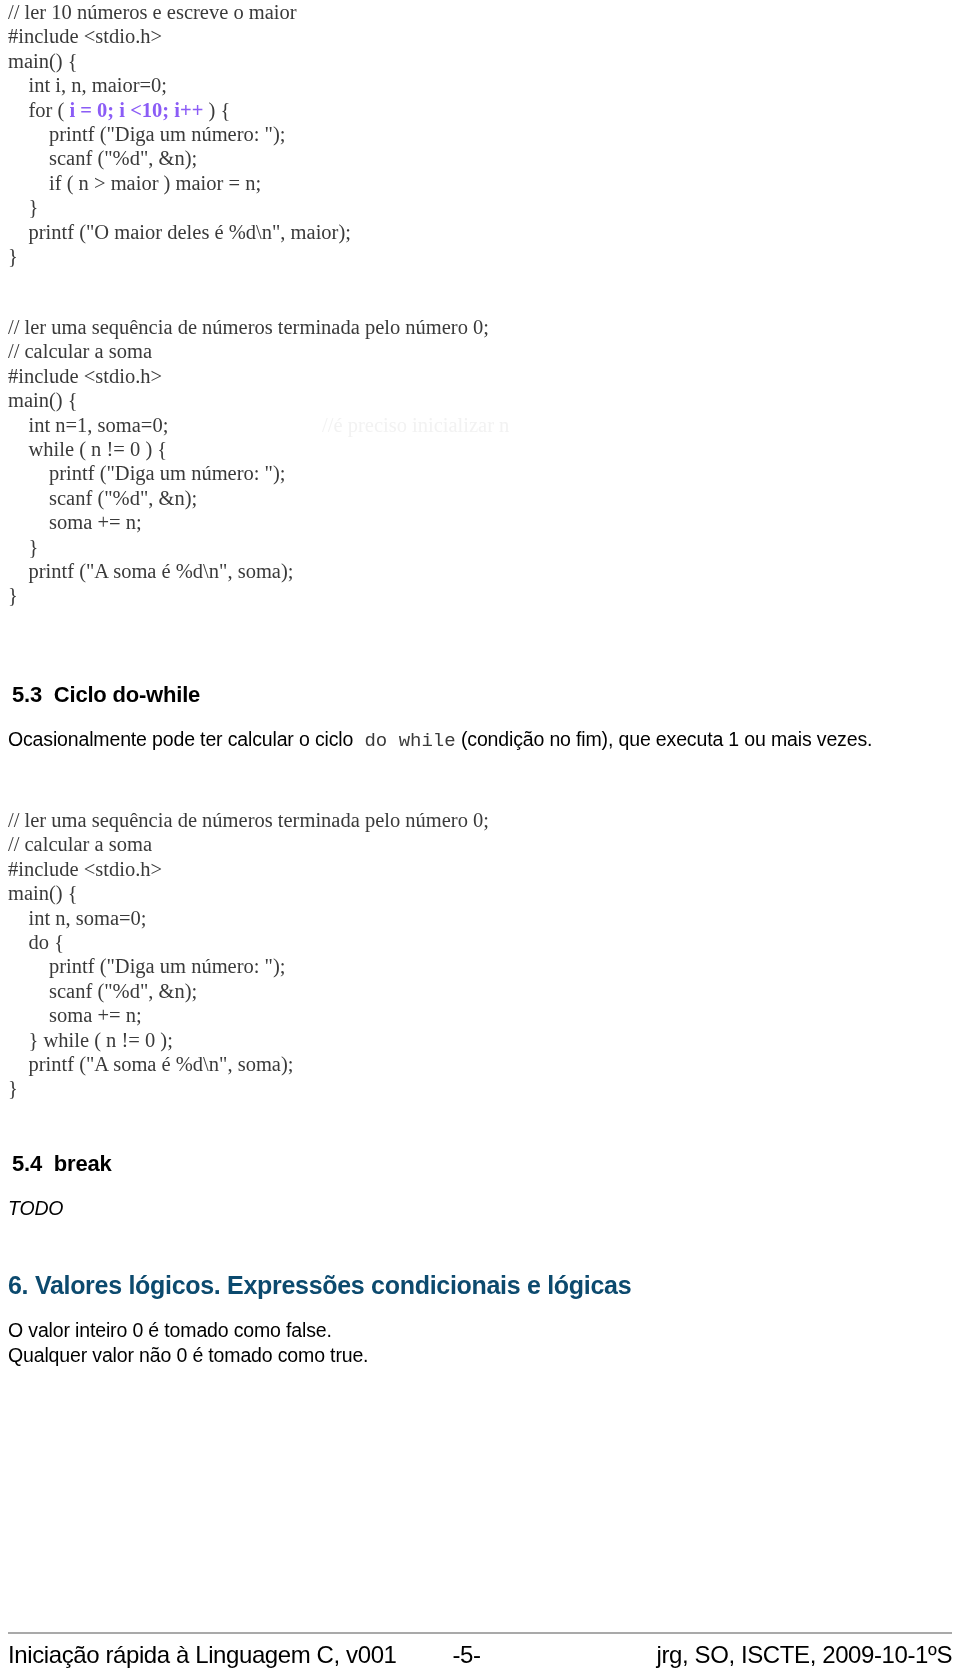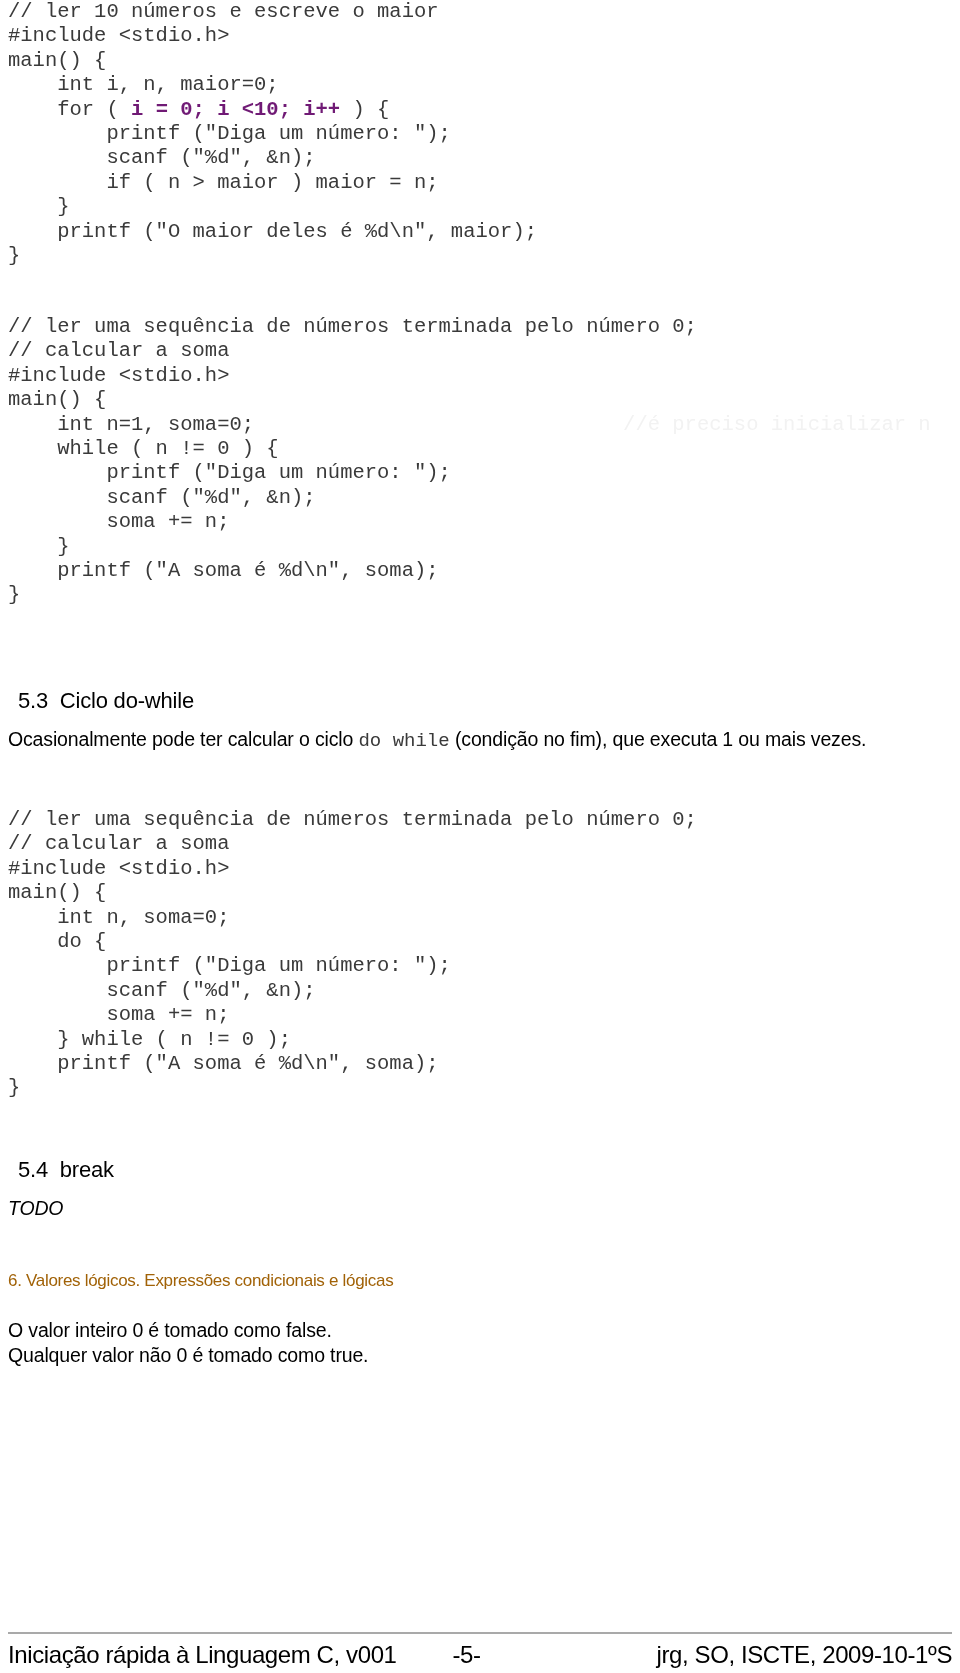--- a/index.html
+++ b/index.html
@@ -26,48 +26,48 @@
   .code {
     font-family: "Liberation Mono", "DejaVu Sans Mono", monospace;
     font-size: 20.5px;
     line-height: 24.4px;
     white-space: pre;
     color: #3a3a3a;
     letter-spacing: 0px;
     margin: 0;
     padding: 0;
   }
-  .code .ln { display: block; min-height: 24.4px; }
-  .code b { font-weight: bold; color: #701a75; }
+  .code .ln { display: block; min-height: 24.4px; font-family: Liberation Serif, serif; }
+  .code b { font-weight: bold; color: #8b5cf6; }
   .code .ghost {
     color: #f2f2f2;
     font-weight: normal;
   }
   .blk1 { position: absolute; left: 8px;  top: 0px; }
   .blk2 { position: absolute; left: 8px;  top: 315px; }
   .blk3 { position: absolute; left: 8px;  top: 808px; }
 
   
   .h2 {
     position: absolute;
     font-family: "Liberation Sans", sans-serif;
-    font-weight: normal;
+    font-weight: bold;
     font-size: 22px;
     letter-spacing: -0.2px;
     color: #000;
-    margin: 10px;
+    margin: 4px;
     white-space: pre;
   }
   .h1 {
     position: absolute;
     font-family: "Liberation Sans", sans-serif;
-    font-weight: normal;
-    font-size: 17px;
+    font-weight: bold;
+    font-size: 25px;
     letter-spacing: -0.3px;
-    color: #a16207;
+    color: #0c4a6e;
     margin: 0;
     white-space: pre;
   }
   .h-53 { left: 8px; top: 678px; }
   .h-54 { left: 8px; top: 1147px; text-align: center; }
   .h-6  { left: 8px; top: 1271px; }
 
   
   .para {
     position: absolute;
@@ -76,20 +76,21 @@
     line-height: 25px;
     color: #000;
     margin: 0;
     letter-spacing: -0.15px;
   }
   .para code {
     font-family: "Liberation Mono", "DejaVu Sans Mono", monospace;
     font-size: 19px;
     color: #3a3a3a;
     letter-spacing: 0;
+    margin-left: 6px;
   }
   .p-do { left: 8px; top: 727px; width: 880px; }
   .p-todo {
     left: 8px; top: 1196px;
     font-style: italic;
     font-size: 19.5px;
   }
   .p-bool { left: 8px; top: 1318px; width: 700px; }
 
   

